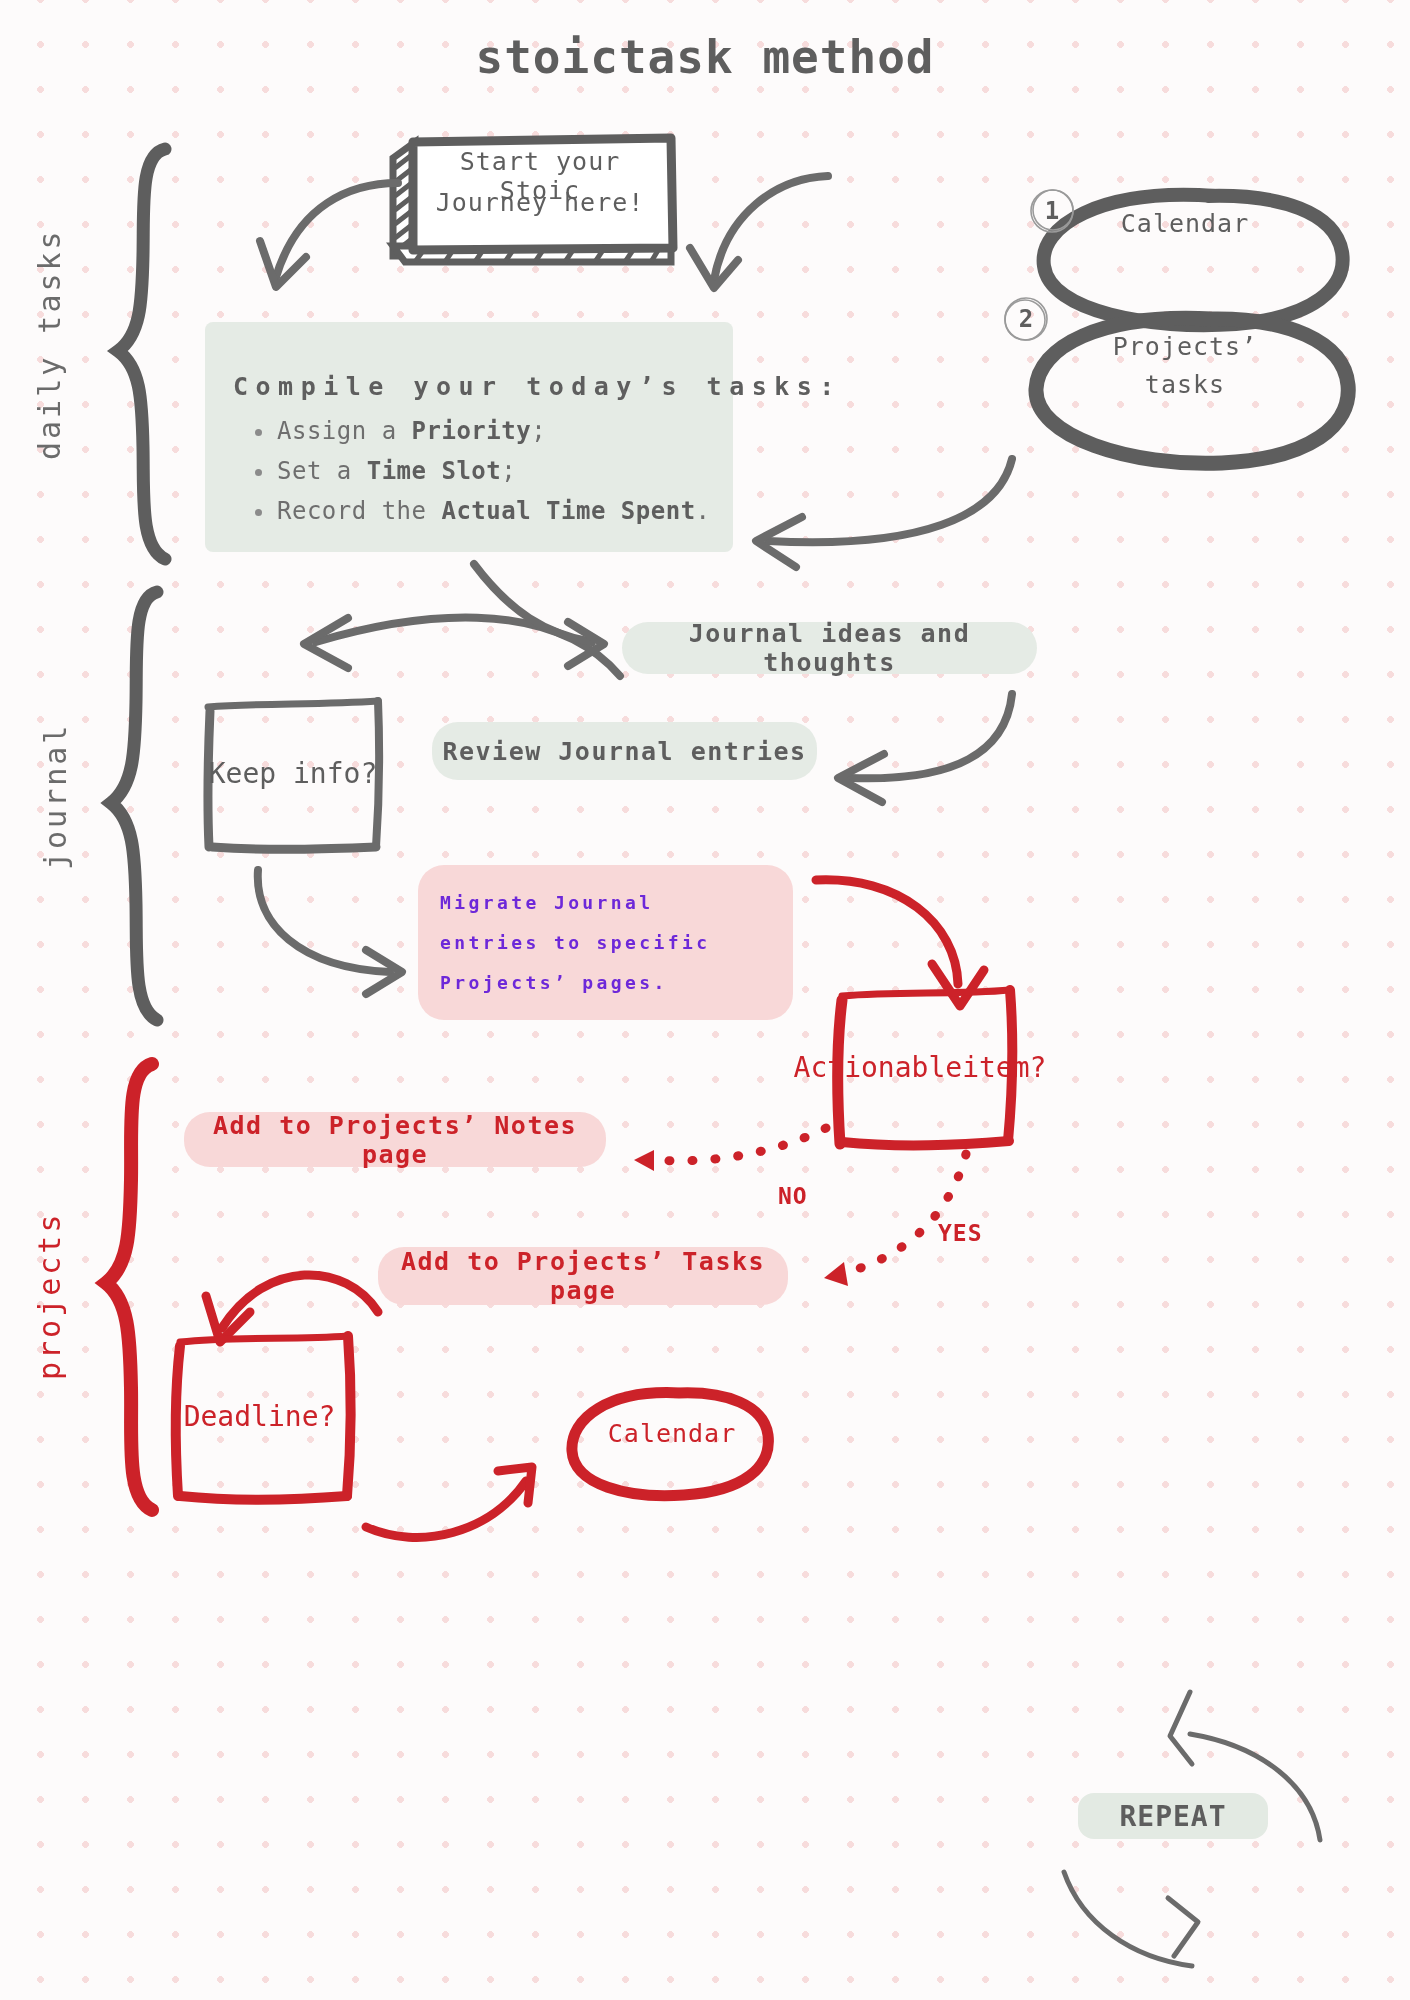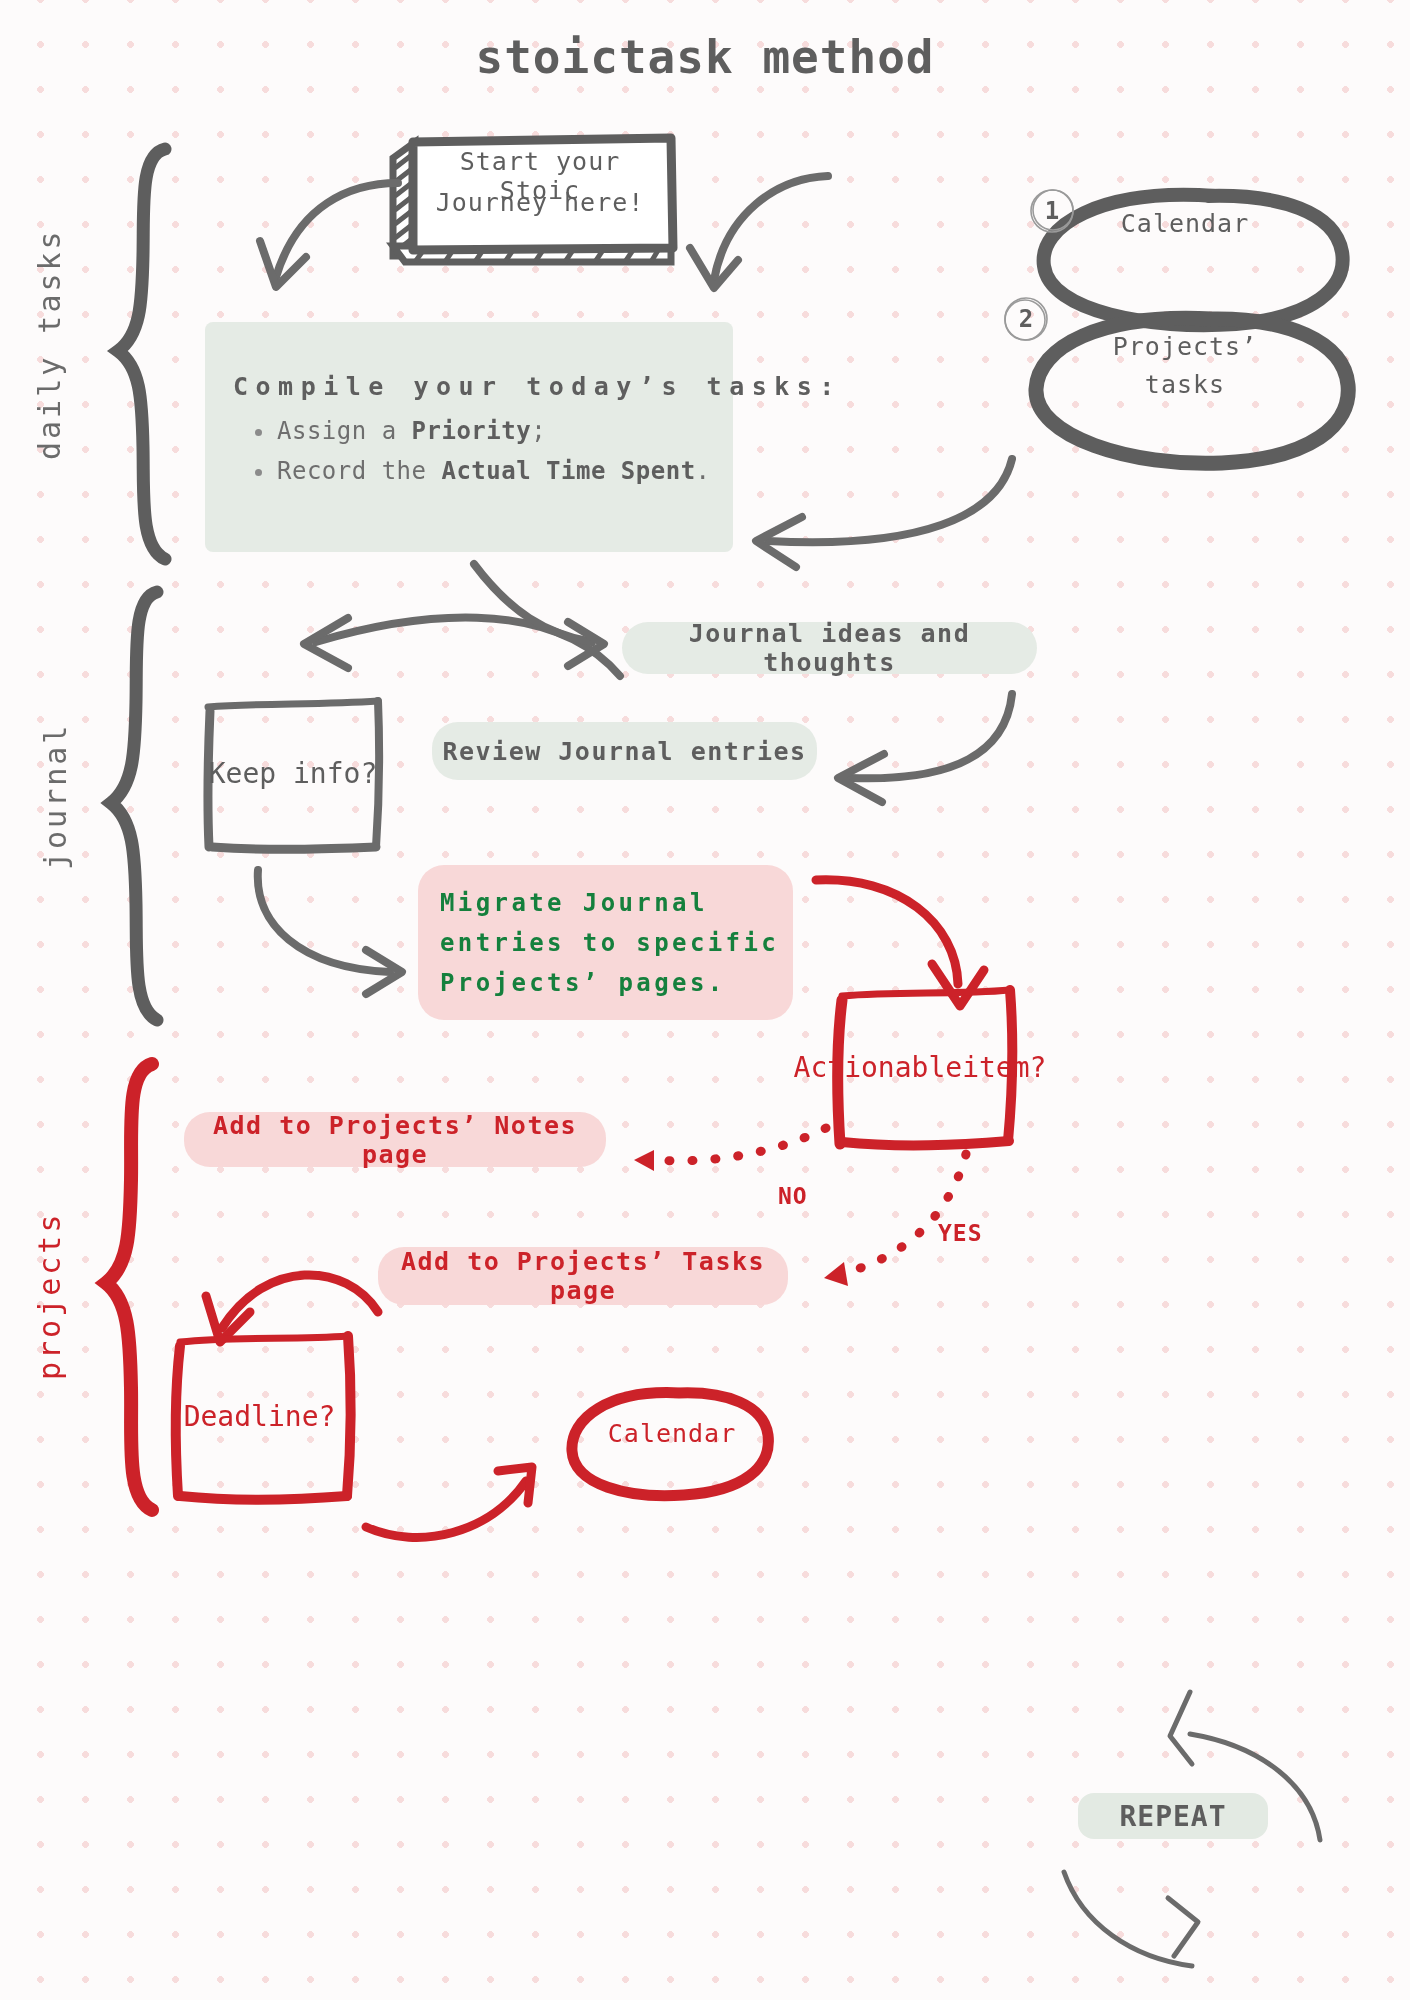--- a/index.html
+++ b/index.html
@@ -58,21 +58,21 @@
   .blist li:before{
     content:"";position:absolute;left:6px;top:11px;width:7px;height:7px;
     border-radius:50%;background:#8b8b8b;
   }
   .blist b{font-weight:700;color:#5e5e5e;}
 
   #journal-ideas{left:622px;top:622px;width:415px;height:52px;}
   #review-entries{left:432px;top:722px;width:385px;height:58px;}
   #migrate-box{left:418px;top:865px;width:375px;height:155px;display:block;}
   #migrate-box p{
-    margin:0;font-size:24px;line-height:40px;color:#15803d;font-weight:700;
+    margin:0;font-size:18px;line-height:40px;color:#6d28d9;font-weight:700;
     letter-spacing:3.4px;padding:18px 0 0 22px;white-space:nowrap;
   }
   #notes-page{left:184px;top:1112px;width:422px;height:55px;}
   #tasks-page{left:378px;top:1247px;width:410px;height:58px;}
 
   .decision{color:#5e5e5e;font-size:28px;text-align:center;font-weight:400;
     display:flex;align-items:center;justify-content:center;line-height:36px;}
   .decision.red{color:#cc2229;}
 
   #keep-info{left:204px;top:700px;width:178px;height:148px;}
@@ -177,20 +177,21 @@
 
   <svg class="abs" style="left:740px;top:455px;" width="290" height="120">
     <path d="M272 4 C 258 62, 180 94, 28 86" fill="none" stroke="#6b6b6b" stroke-width="8" stroke-linecap="round"></path>
     <path d="M62 62 L16 86 L56 112" fill="none" stroke="#6b6b6b" stroke-width="8" stroke-linecap="round" stroke-linejoin="round"></path>
   </svg>
 
   <div class="abs greenbox" id="compile-box">
     <div id="compile-head">Compile your today’s tasks:</div>
     <ul class="blist">
       <li><span>Assign a </span><b>Priority</b><span>;</span></li>
+      <li><span>Set a </span><b>Time Slot</b><span>;</span></li>
       <li><span>Record the </span><b>Actual Time Spent</b><span>.</span></li>
     </ul>
   </div>
 
   <svg class="abs" style="left:290px;top:580px;" width="350" height="110">
     <path d="M330 96 C 260 14, 120 34, 26 62" fill="none" stroke="#6b6b6b" stroke-width="8" stroke-linecap="round"></path>
     <path d="M58 38 L14 64 L58 88" fill="none" stroke="#6b6b6b" stroke-width="8" stroke-linecap="round" stroke-linejoin="round"></path>
   </svg>
   <svg class="abs" style="left:470px;top:560px;" width="160" height="110">
     <path d="M4 4 C 40 52, 76 74, 122 82" fill="none" stroke="#6b6b6b" stroke-width="8" stroke-linecap="round"></path>

